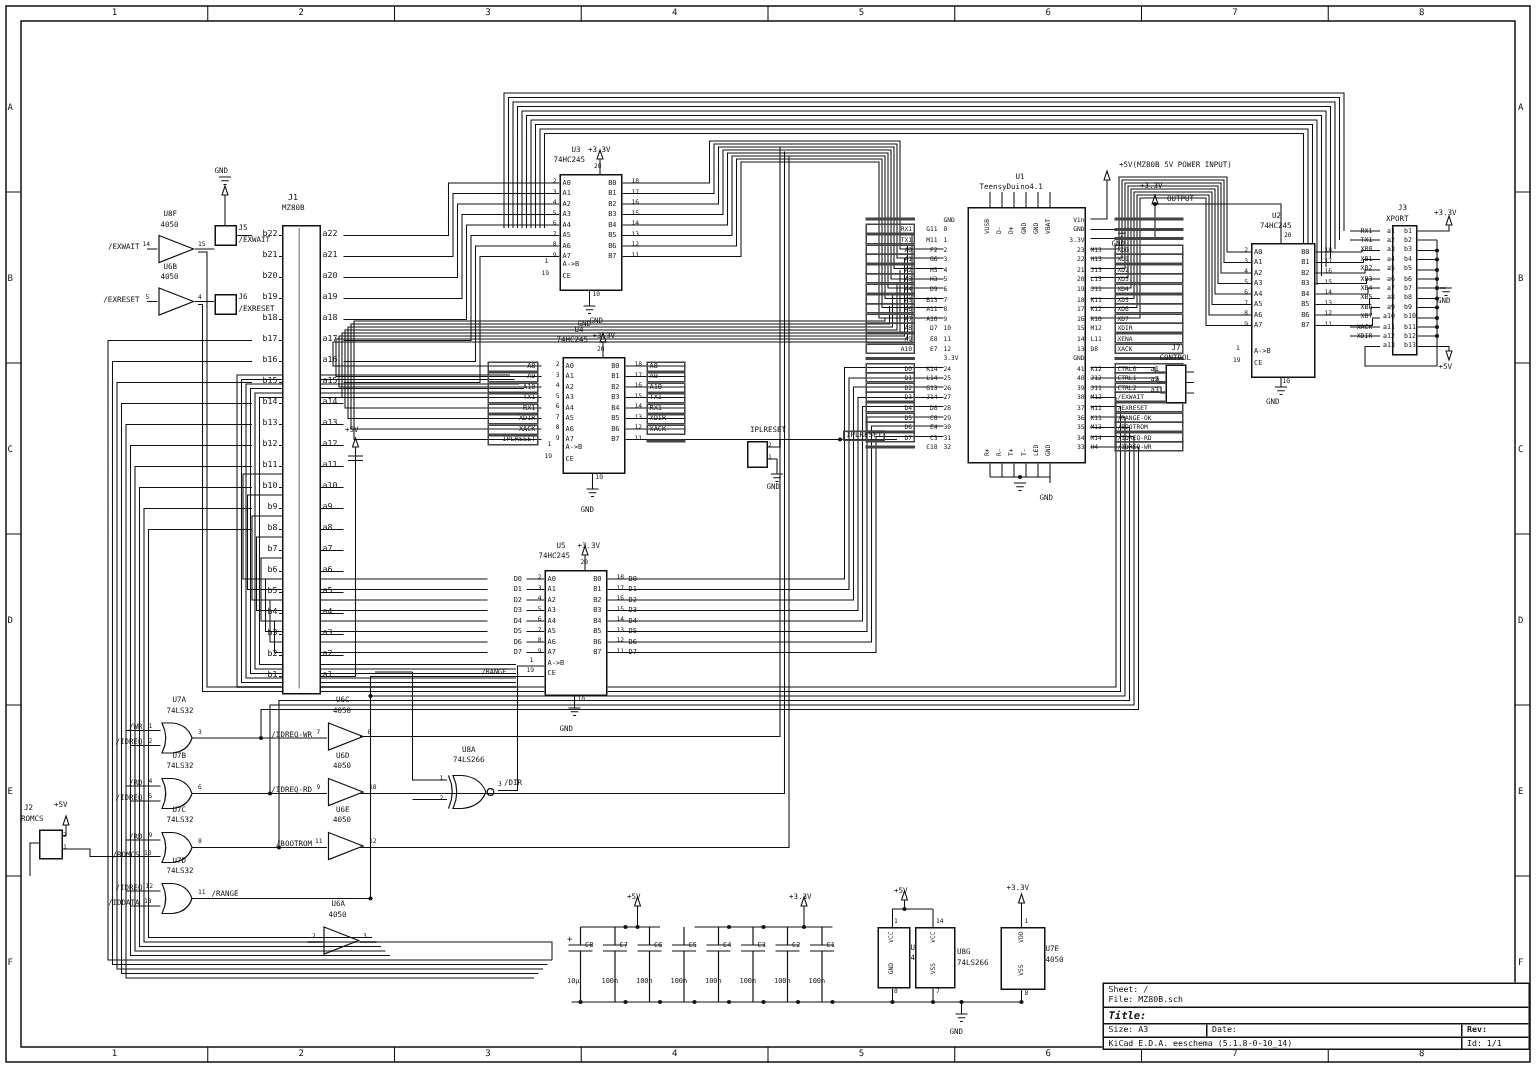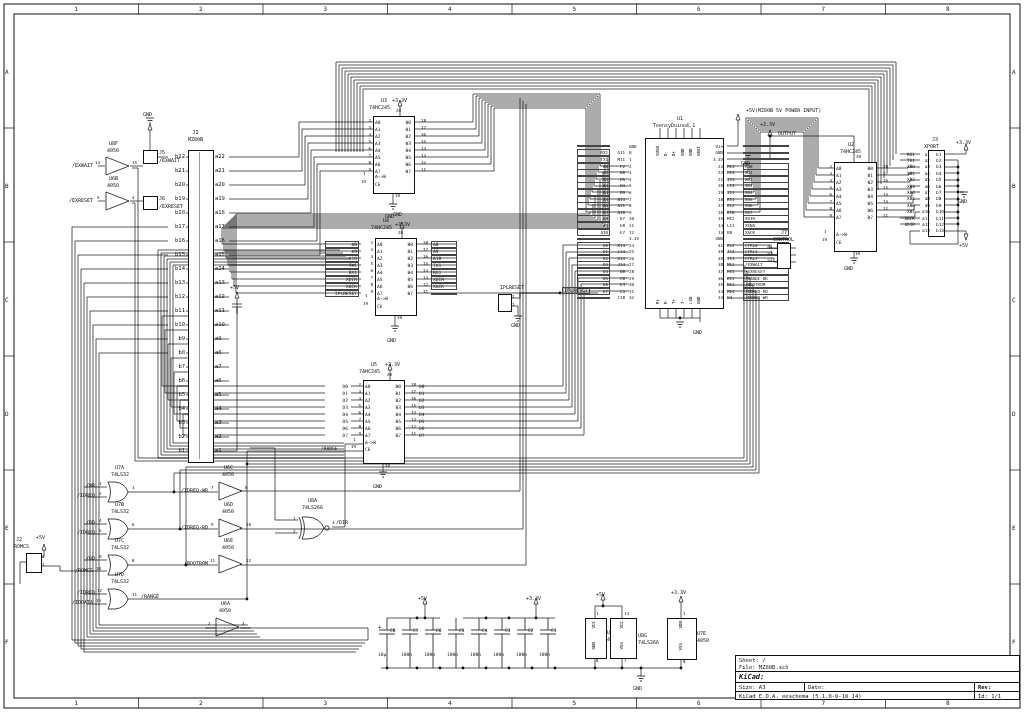--- a/index.html
+++ b/index.html
@@ -1270,21 +1270,21 @@
 </div>
 <span class="t" style="left:596px;top:592px;">+5V</span>
 <span class="t" style="left:671px;top:590px;">+3.3V</span>
 
 <span class="t" style="left:143px;top:112px;">GND</span>
 <span class="t" style="left:230px;top:285px;">+5V</span>
 
 <div class="tb" style="left:735px;top:655px;width:283px;height:43px;">
   <div style="padding:1px 3px;">Sheet: /</div>
   <div style="padding:0 3px 1px;">File: MZ80B.sch</div>
-  <div class="tbrow" style="padding:1px 3px;font-size:7px;font-style:italic;font-weight:bold;">KiCad:</div>
+  <div class="tbrow" style="padding:1px 3px;font-size:7px;font-style:italic;font-weight:bold;">Title:</div>
   <div class="tbrow" style="display:flex;">
     <span style="padding:1px 3px;width:62px;border-right:0.7px solid #111;">Size: A3</span>
     <span style="padding:1px 3px;flex:1;">Date:</span>
     <span style="padding:1px 3px;width:38px;border-left:0.7px solid #111;font-weight:bold;">Rev:</span>
   </div>
   <div class="tbrow" style="display:flex;">
     <span style="padding:1px 3px;flex:1;">KiCad E.D.A.  eeschema (5.1.8-0-10_14)</span>
     <span style="padding:1px 3px;width:38px;border-left:0.7px solid #111;">Id: 1/1</span>
   </div>
 </div>

